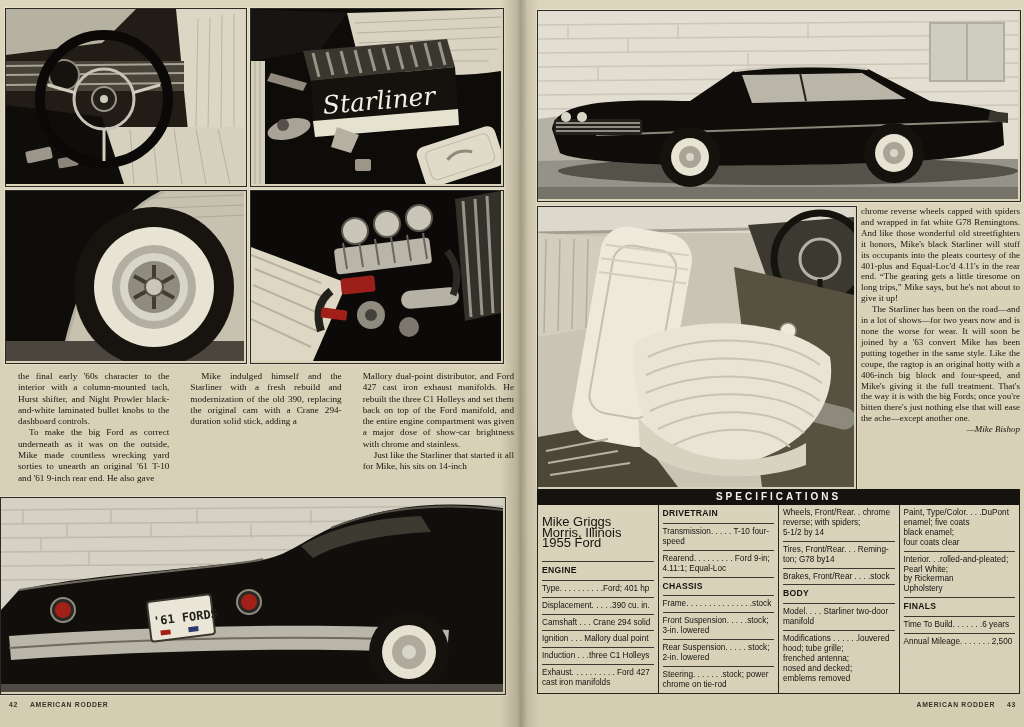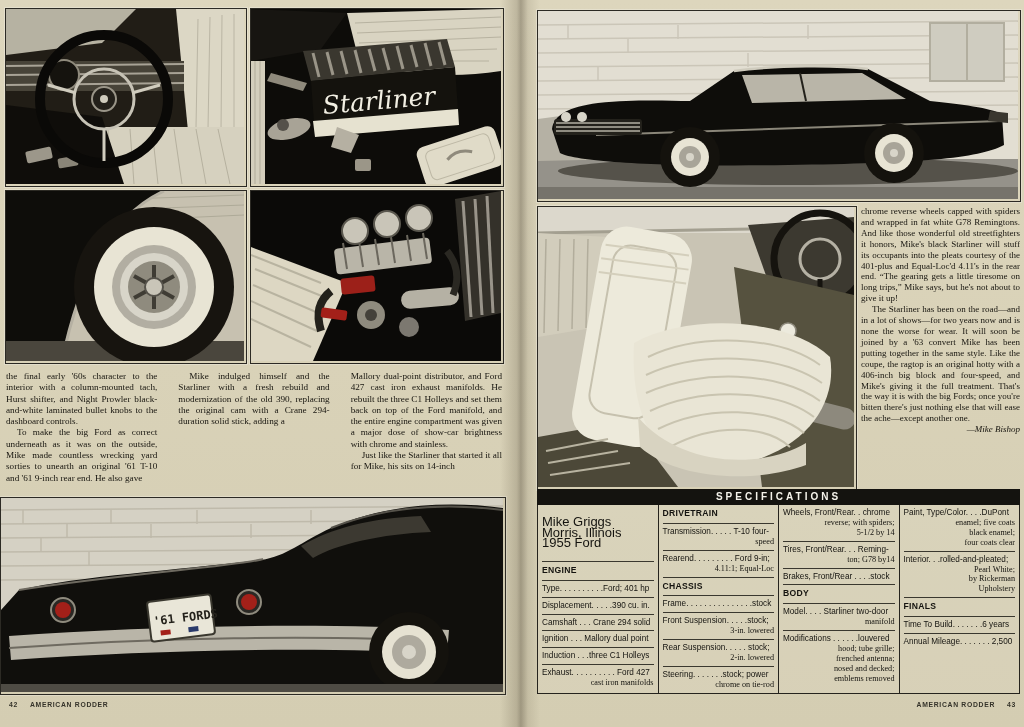--- a/index.html
+++ b/index.html
@@ -10,37 +10,37 @@
   
   #photo-dash{left:5px;top:8px;width:240px;height:177px;}
   #photo-trunk{left:250px;top:8px;width:252px;height:177px;}
   #photo-wheel{left:5px;top:190px;width:240px;height:172px;}
   #photo-engine{left:250px;top:190px;width:252px;height:172px;}
   #photo-rear{left:0px;top:497px;width:504px;height:196px;}
   #photo-side{left:537px;top:10px;width:482px;height:190px;}
   #photo-interior{left:537px;top:206px;width:318px;height:282px;}
   
   .article{position:absolute;text-align:justify;}
-  #article-left{left:6px;top:371px;width:496px;height:126px;display:flex;gap:21px;}
+  #article-left{left:18px;top:371px;width:496px;height:126px;display:flex;gap:21px;}
   .article-col{flex:1;font-size:9.2px;line-height:11.3px;}
   .article-col p,#article-right p{margin:0;}
   .indent{text-indent:11px;}
   #article-right{left:861px;top:206px;width:159px;height:288px;font-size:9px;line-height:10.9px;}
   .byline{text-align:right;font-style:italic;margin-top:1px;}
   
   #specs{position:absolute;left:537px;top:489px;width:483px;font-family:"Liberation Sans",sans-serif;}
   .spec-title{background:#14130f;color:#f4f2ea;text-align:center;font-weight:bold;font-size:10px;letter-spacing:3px;padding:1px 0 2px;border:1px solid #14130f;}
   .spec-body{display:flex;border:1px solid #25231d;border-top:none;min-height:183px;background:rgba(255,255,255,.07);}
   .spec-col{flex:1;padding:0 4px;font-size:8.2px;line-height:9.9px;color:#14130f;}
   .spec-col+.spec-col{border-left:1px solid #25231d;}
   .spec-col>div+div{border-top:1px solid #3a382f;}
   .spec-owner{padding:12px 0;font-size:13px;line-height:10.6px;}
   .spec-header{font-weight:bold;font-size:8.6px;padding:4px 0;letter-spacing:.3px;}
   .spec-item{padding:3px 0;}
-  .spec-line-cont{text-align:right;font-family:Liberation Serif, serif;}
+  .spec-line-cont{text-align:left;}
   
   .footer{position:absolute;top:701px;font-family:"Liberation Sans",sans-serif;font-size:6.8px;font-weight:bold;letter-spacing:.7px;color:#35332a;}
   #footer-left{left:9px;}
   #footer-right{right:8px;text-align:right;}
   .footer .pgnum{margin:0 6px;}
 </style>
 </head>
 <body>
 
 <div class="spread">

